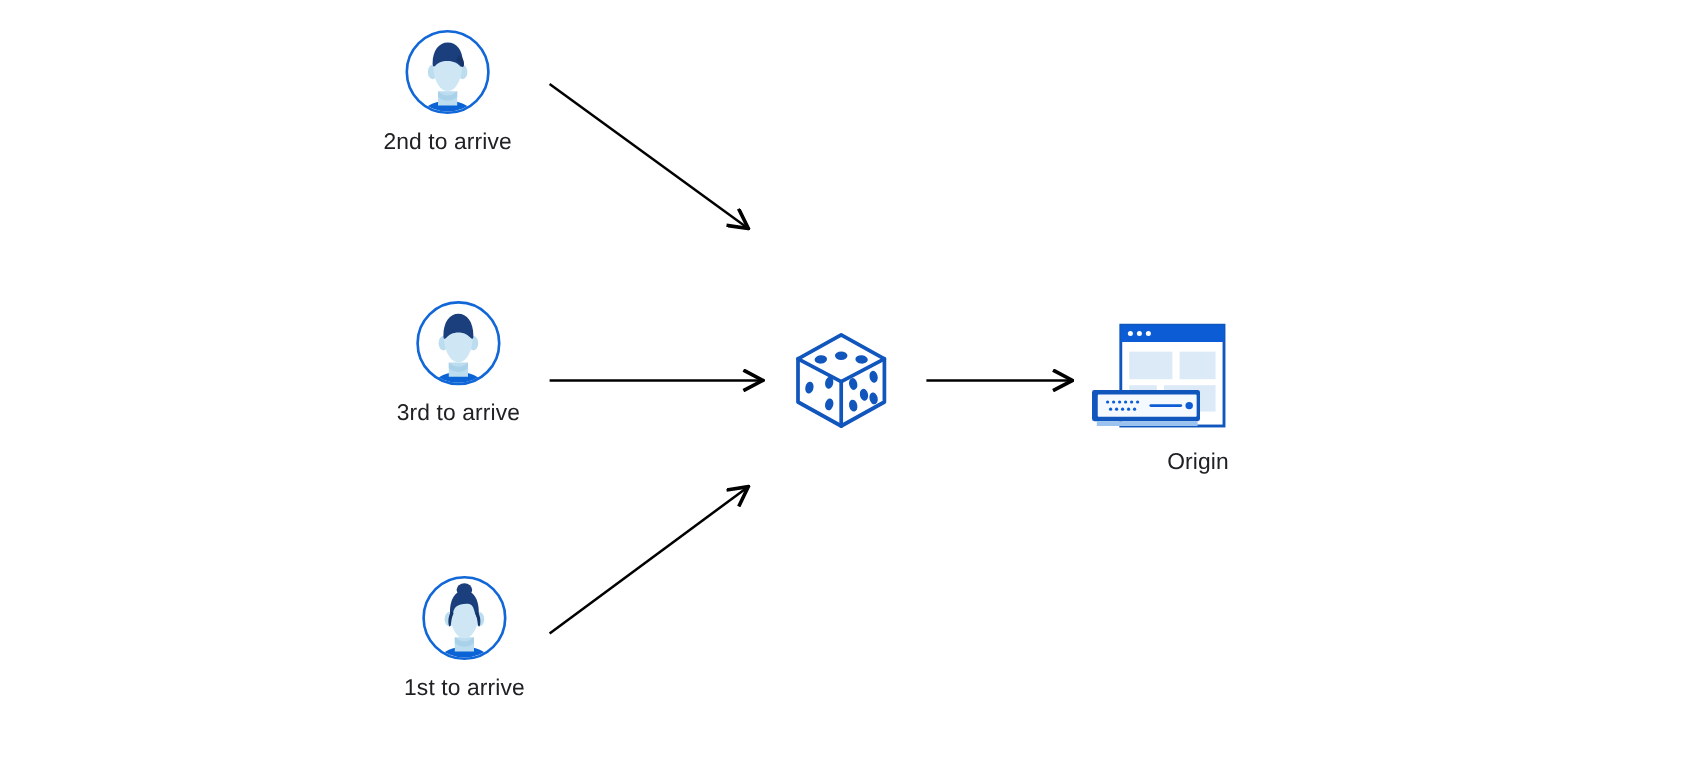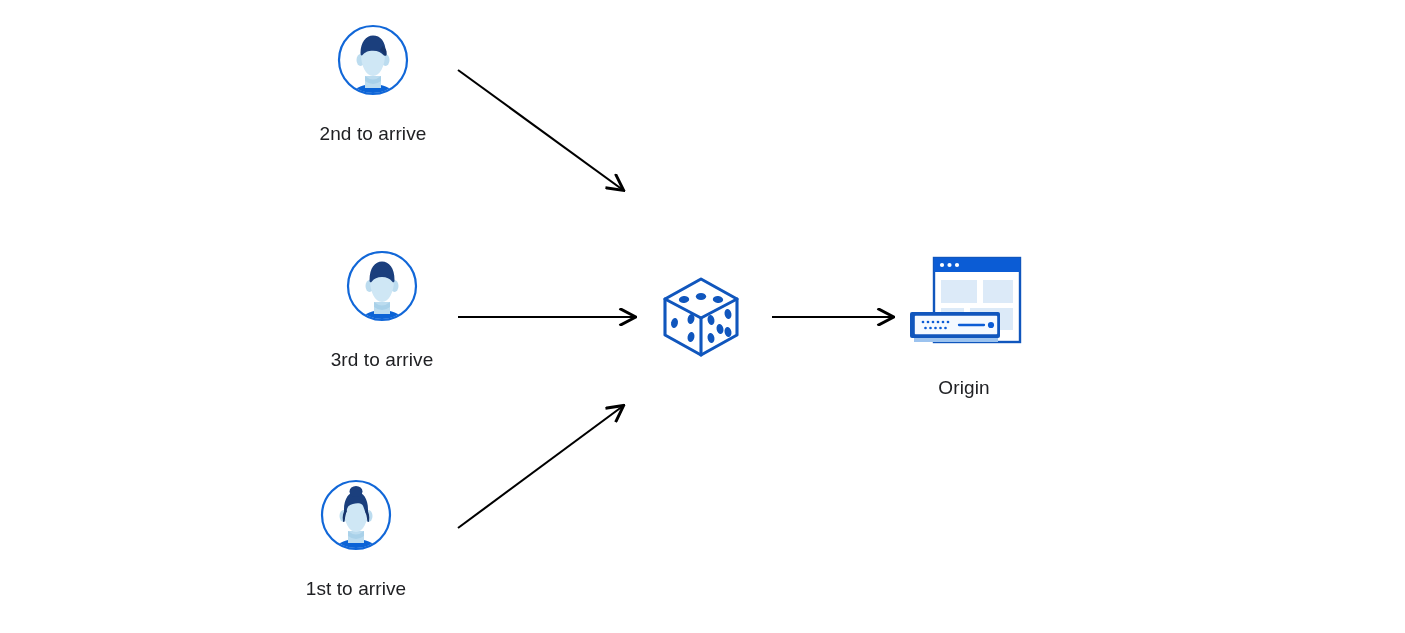--- a/index.html
+++ b/index.html
@@ -22,37 +22,37 @@
     width: 1405px;
     height: 633px;
   }
   .node {
     position: absolute;
     display: flex;
     flex-direction: column;
     align-items: center;
   }
   .node-label {
-    margin-top: 25px;
+    margin-top: 10px;
     font-size: 19px;
     line-height: 26px;
     letter-spacing: 0.1px;
     color: #202124;
     white-space: nowrap;
   }
   .avatar-wrap { width: 72px; height: 72px; }
   .dice-wrap   { width: 86px; height: 86px; }
   .origin-wrap { width: 120px; height: 98px; }
 
   
   #node-user-2nd  { left: 300px; top: 24px;  width: 146px; }
   #node-user-3rd  { left: 309px; top: 250px; width: 146px; }
-  #node-user-1st  { left: 283px; top: 479px; width: 146px; }
+  #node-user-1st  { left: 314px; top: 479px; width: 146px; }
   #node-dice      { left: 658px; top: 272px; width: 86px;  }
-  #node-origin    { left: 904px; top: 252px; width: 120px; }
+  #node-origin    { left: 904px; top: 265px; width: 120px; align-items: flex-end; }
 
   .arrow-layer {
     position: absolute;
     inset: 0;
     pointer-events: none;
   }
 </style>
 </head>
 <body>
 

